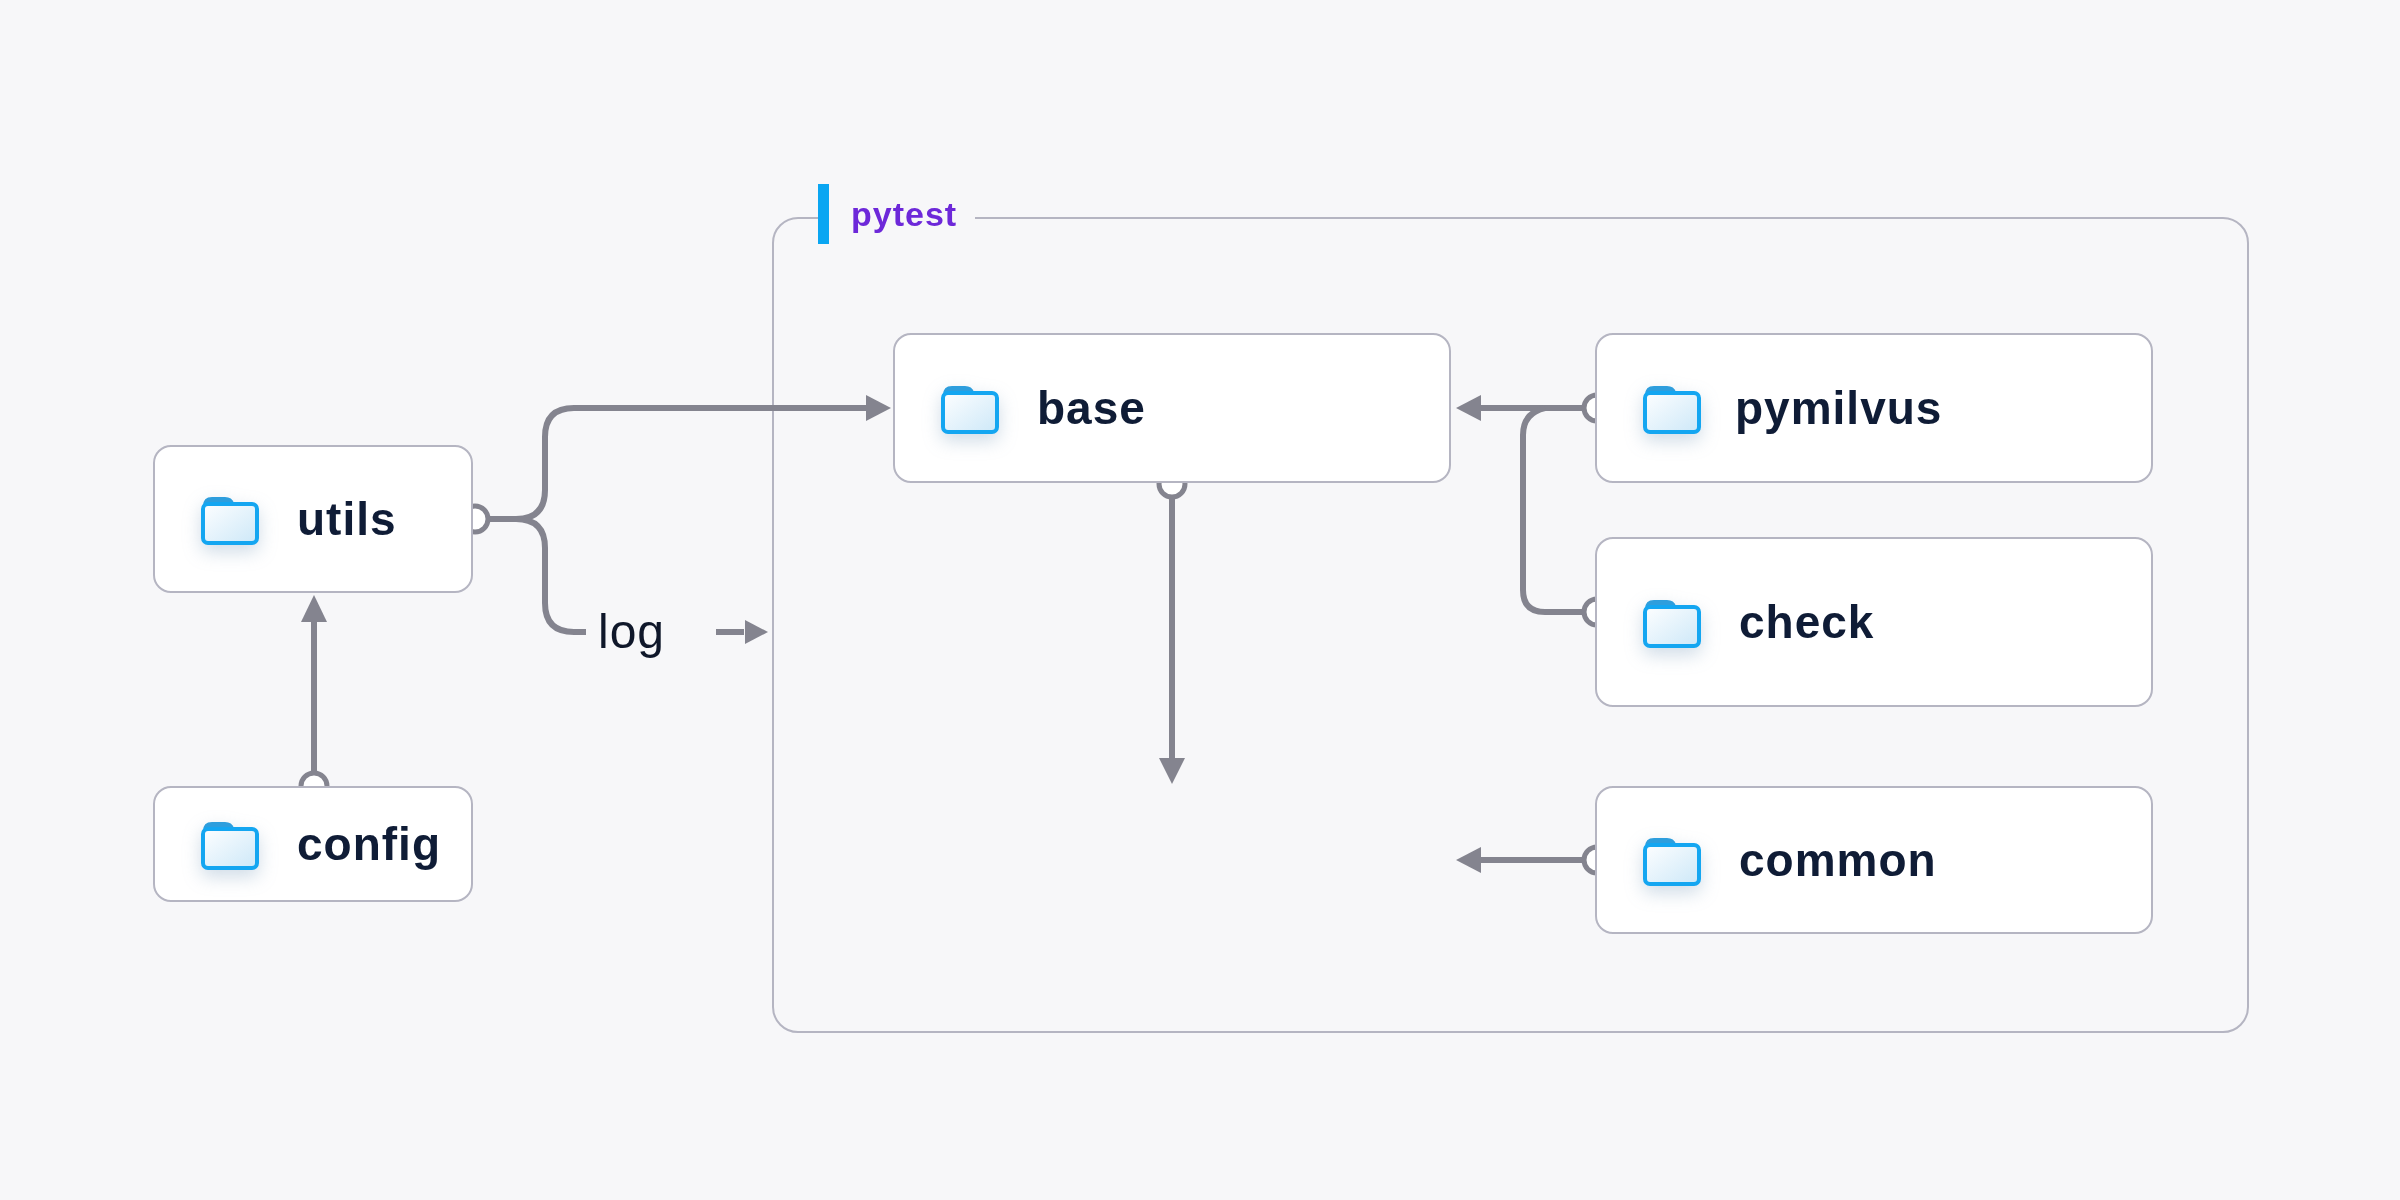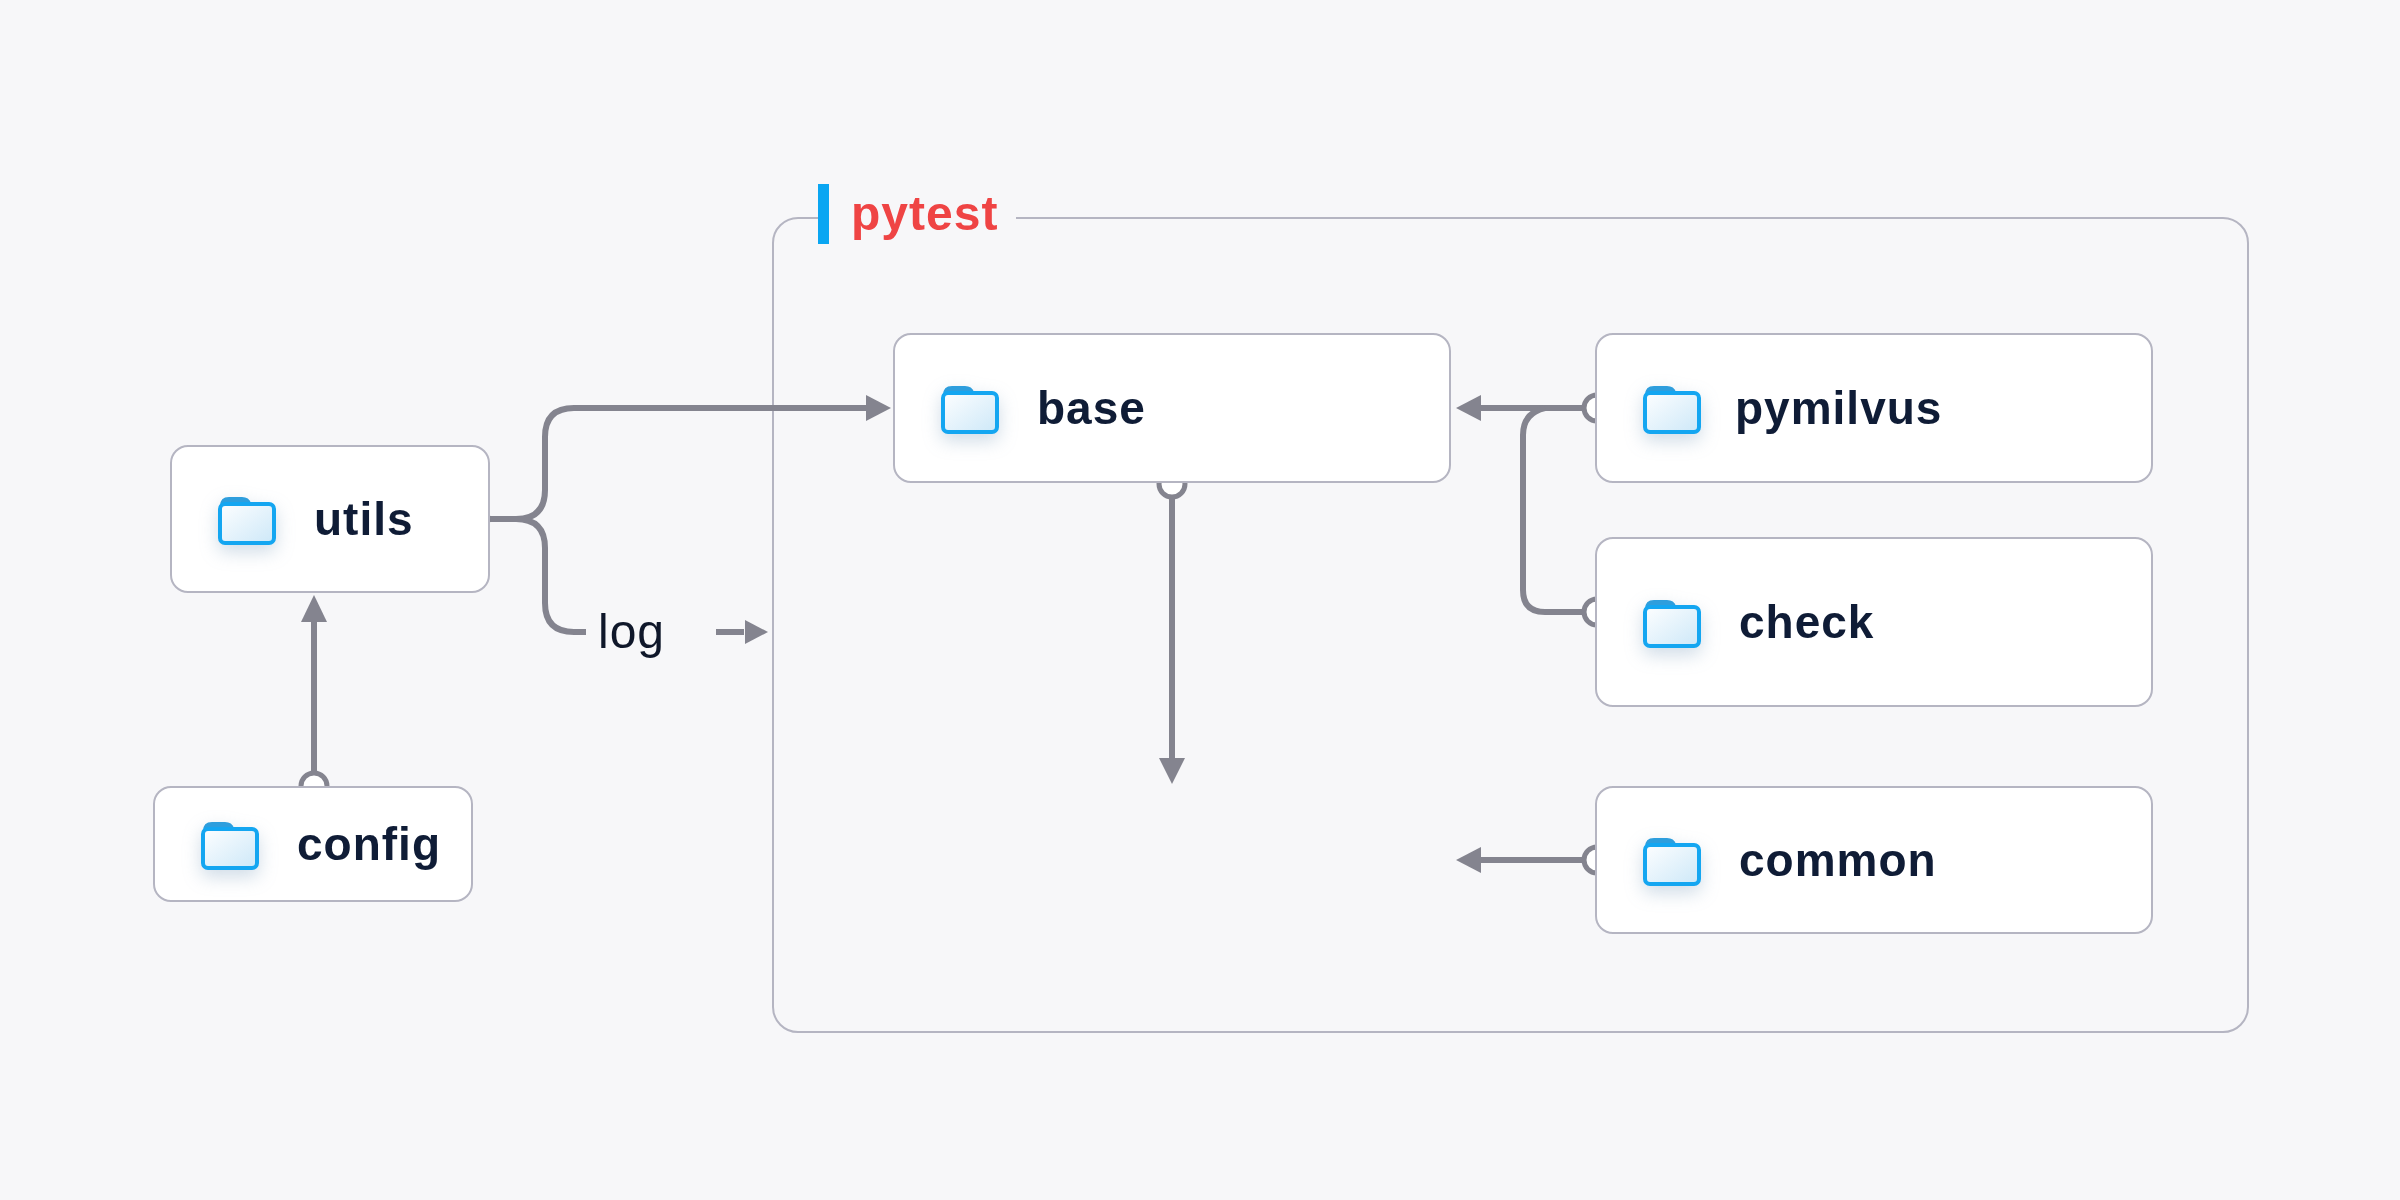--- a/index.html
+++ b/index.html
@@ -5,35 +5,35 @@
   html,body{margin:0;padding:0;}
   body{font-family:"Liberation Sans", sans-serif;}
   .canvas{position:relative;width:2400px;height:1200px;background:#f7f7f9;overflow:hidden;}
 
   
   .group{position:absolute;left:772px;top:217px;width:1473px;height:812px;
          border:2px solid #b5b5c2;border-radius:26px;z-index:1;}
   .group-label{position:absolute;left:818px;top:184px;display:flex;align-items:center;
                gap:22px;background:#f7f7f9;padding:0 18px 0 0;z-index:3;}
   .group-label .bar{width:11px;height:60px;background:#0aa6f2;}
-  .group-label .text{font-size:48px;font-weight:700;color:#ef4444;letter-spacing:1px;line-height:1;}
+  .group-label .text{font-size:34px;font-weight:700;color:#6d28d9;letter-spacing:1px;line-height:1;}
 
   
   svg.connectors{position:absolute;left:0;top:0;z-index:2;}
   .edge path, .edge line{stroke:#84848f;stroke-width:6;fill:none;stroke-linejoin:round;}
   .edge circle{fill:#ffffff;stroke:#84848f;stroke-width:5;}
   .edge polygon{fill:#84848f;stroke:none;}
 
   
   .node{position:absolute;background:#ffffff;border:2px solid #b5b5c2;border-radius:18px;
         display:flex;align-items:center;padding-left:44px;gap:36px;box-sizing:border-box;z-index:3;}
   .node .label{font-size:46px;font-weight:700;color:#0f1c36;letter-spacing:1px;line-height:1;}
   .folder{display:flex;filter:drop-shadow(0 7px 9px rgba(100,140,175,0.30));}
 
-  .node-utils    {left:170px; top:445px; width:320px; height:148px;}
+  .node-utils    {left:153px; top:445px; width:320px; height:148px;}
   .node-config   {left:153px; top:786px; width:320px; height:116px;}
   .node-base     {left:893px; top:333px; width:558px; height:150px;}
   .node-pymilvus {left:1595px;top:333px; width:558px; height:150px;gap:32px;}
   .node-check    {left:1595px;top:537px; width:558px; height:170px;}
   .node-testcases{left:893px; top:786px; width:558px; height:148px;}
   .node-common   {left:1595px;top:786px; width:558px; height:148px;}
 
   
   .log-label{position:absolute;left:598px;top:606px;font-size:48px;font-weight:500;
              color:#0f172a;letter-spacing:1px;line-height:52px;z-index:2;}

